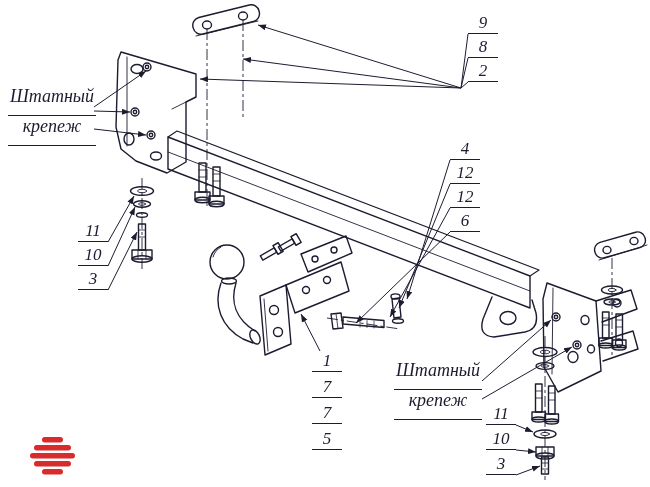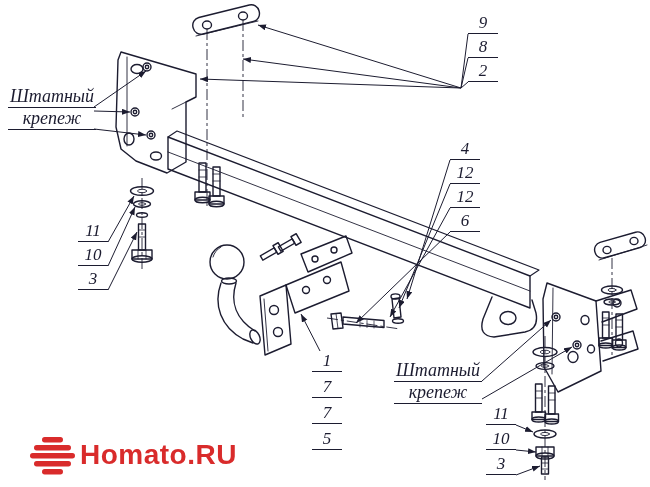--- a/index.html
+++ b/index.html
@@ -5,21 +5,21 @@
   * { margin:0; padding:0; box-sizing:border-box; }
   html,body { width:650px; height:487px; background:#ffffff; }
   .stage { position:relative; width:650px; height:487px; background:#ffffff; overflow:hidden;
            font-family:"Liberation Serif", serif; }
   .stage svg { position:absolute; left:0; top:0; }
   .co { position:absolute; width:30px; height:22px; text-align:center;
         font:italic 17px/21px "Liberation Serif", serif; color:#1c1c30;
         border-bottom:1.5px solid #1c1c30; }
   .flabel { position:absolute; width:88px; text-align:center;
             font:italic 18px/21px "Liberation Serif", serif; color:#1c1c30; }
-  .flabel span { display:block; border-bottom:1.5px solid #1c1c30; padding-bottom:0; }
+  .flabel span { display:block; border-bottom:1.5px solid #1c1c30; padding-bottom:8px; }
   .logo-text { position:absolute; left:80px; top:438px;
                font:bold 28px/34px "Liberation Sans", sans-serif;
                color:#d92b2b; letter-spacing:0.5px; }
 </style>
 </head>
 <body>
 
 <div class="stage">
 
   <svg width="650" height="487" viewBox="0 0 650 487">
@@ -261,15 +261,14 @@
   <div class="flabel" style="left:8px;top:86px">
     <span>Штатный</span>
     <span>крепеж</span>
   </div>
 
   <div class="flabel" style="left:394px;top:360px">
     <span>Штатный</span>
     <span>крепеж</span>
   </div>
 
-  <div class="logo-text">Homato.RU</div>
 
 </div>
 
 </body></html>

